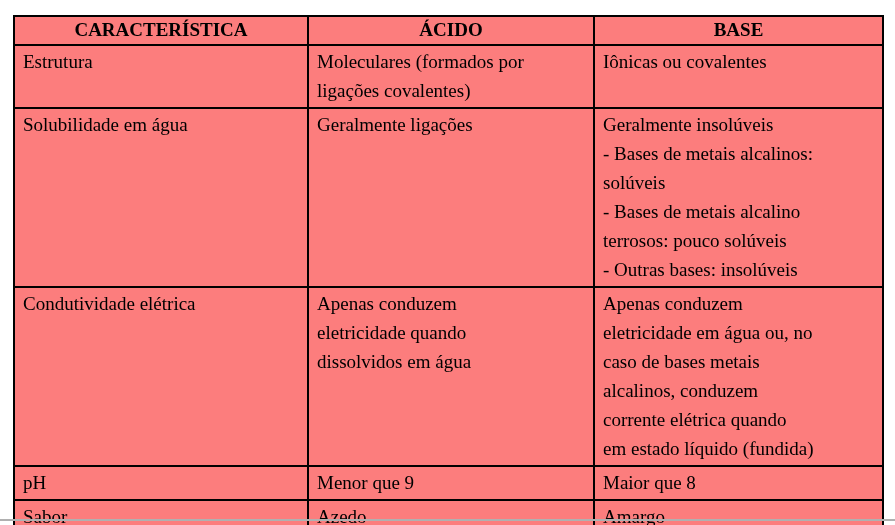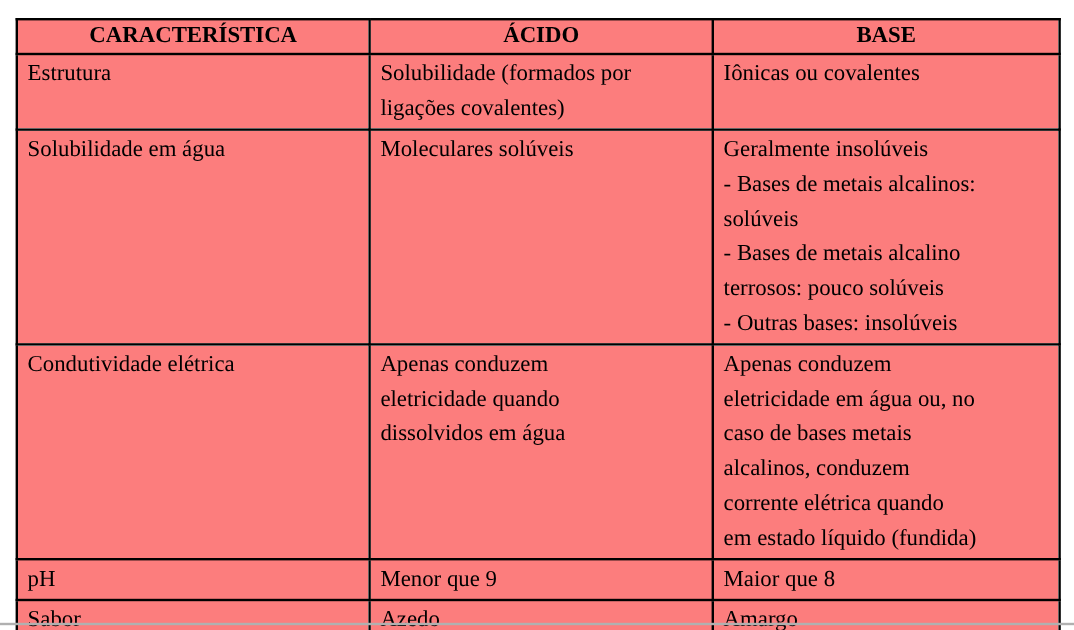--- a/index.html
+++ b/index.html
@@ -87,27 +87,27 @@
     <thead>
       <tr class="row-header">
         <th>CARACTERÍSTICA</th>
         <th>ÁCIDO</th>
         <th>BASE</th>
       </tr>
     </thead>
     <tbody>
       <tr class="row-estrutura">
         <td>Estrutura</td>
-        <td>Solubilidade (formados por
+        <td>Moleculares (formados por
 ligações covalentes)</td>
         <td>Iônicas ou covalentes</td>
       </tr>
       <tr class="row-solubilidade">
         <td>Solubilidade em água</td>
-        <td>Moleculares solúveis</td>
+        <td>Geralmente ligações</td>
         <td>Geralmente insolúveis
 - Bases de metais alcalinos:
 solúveis
 - Bases de metais alcalino
 terrosos: pouco solúveis
 - Outras bases: insolúveis</td>
       </tr>
       <tr class="row-condutividade">
         <td>Condutividade elétrica</td>
         <td>Apenas conduzem

